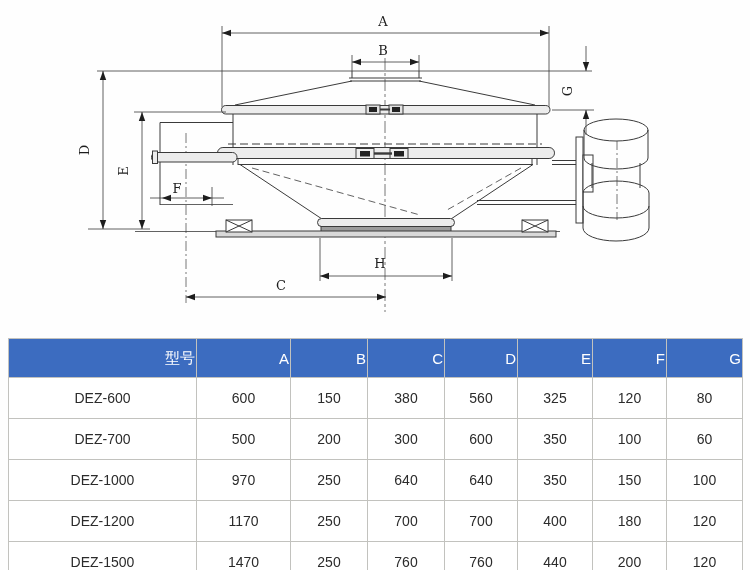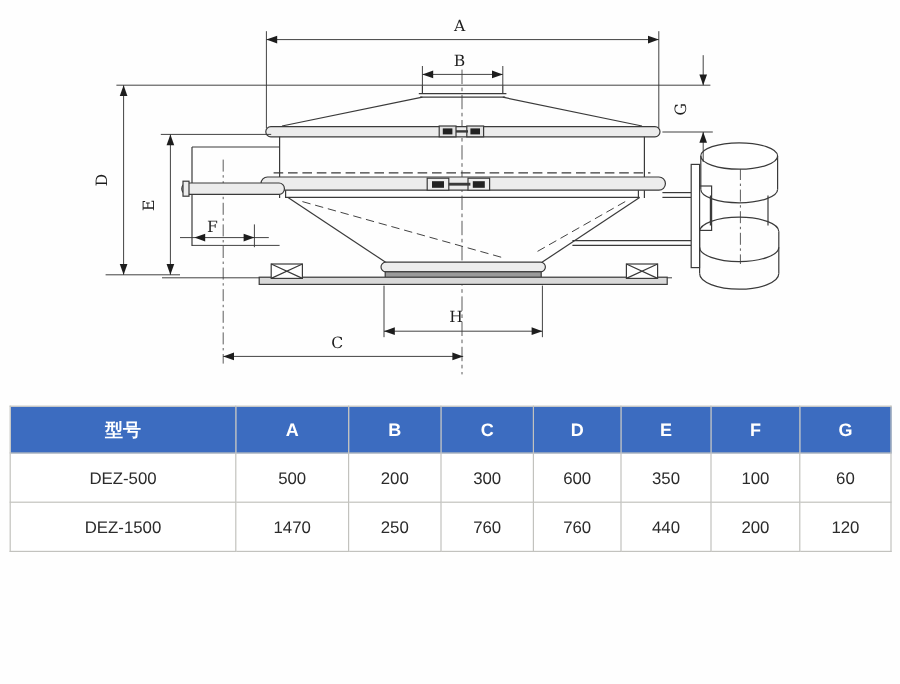--- a/index.html
+++ b/index.html
@@ -3,21 +3,21 @@
 <meta charset="utf-8">
 <style>
   html,body{margin:0;padding:0;background:#ffffff;}
   #stage{position:relative;width:750px;height:570px;background:#fefefe;overflow:hidden;
          font-family:"Liberation Sans",sans-serif;}
   #drawing{position:absolute;left:0;top:0;}
   .dimtext{font-family:"DejaVu Serif",serif;font-size:13px;fill:#1d1d1d;}
   #specwrap{position:absolute;left:8px;top:338px;width:734px;}
   table.spec{border-collapse:collapse;width:734px;table-layout:fixed;
              font-family:"Liberation Sans",sans-serif;}
-  table.spec th{height:36px;font-size:15px;font-weight:bold;text-align:center;
+  table.spec th{height:36px;font-size:15px;font-weight:normal;text-align:right;
                 vertical-align:middle;border:1px solid #c2c2be;}
   table.spec td{height:38px;font-size:14px;color:#2b2b2b;text-align:center;
                 vertical-align:middle;border:1px solid #c2c2be;background:#ffffff;}
 </style>
 </head>
 <body>
 
 <div id="stage">
 
   <svg id="drawing" width="750" height="336" viewBox="0 0 750 336">
@@ -211,28 +211,58 @@
           <th class="hd" style="background: rgb(60, 108, 192); color: rgb(255, 255, 255);">B</th>
           <th class="hd" style="background: rgb(60, 108, 192); color: rgb(255, 255, 255);">C</th>
           <th class="hd" style="background: rgb(60, 108, 192); color: rgb(255, 255, 255);">D</th>
           <th class="hd" style="background: rgb(60, 108, 192); color: rgb(255, 255, 255);">E</th>
           <th class="hd" style="background: rgb(60, 108, 192); color: rgb(255, 255, 255);">F</th>
           <th class="hd" style="background: rgb(60, 108, 192); color: rgb(255, 255, 255);">G</th>
         </tr>
       </thead>
       <tbody>
         <tr>
-          <td>DEZ-500</td>
+          <td>DEZ-600</td>
+          <td>600</td>
+          <td>150</td>
+          <td>380</td>
+          <td>560</td>
+          <td>325</td>
+          <td>120</td>
+          <td>80</td>
+        </tr>
+        <tr>
+          <td>DEZ-700</td>
           <td>500</td>
           <td>200</td>
           <td>300</td>
           <td>600</td>
           <td>350</td>
           <td>100</td>
           <td>60</td>
+        </tr>
+        <tr>
+          <td>DEZ-1000</td>
+          <td>970</td>
+          <td>250</td>
+          <td>640</td>
+          <td>640</td>
+          <td>350</td>
+          <td>150</td>
+          <td>100</td>
+        </tr>
+        <tr>
+          <td>DEZ-1200</td>
+          <td>1170</td>
+          <td>250</td>
+          <td>700</td>
+          <td>700</td>
+          <td>400</td>
+          <td>180</td>
+          <td>120</td>
         </tr>
         <tr>
           <td>DEZ-1500</td>
           <td>1470</td>
           <td>250</td>
           <td>760</td>
           <td>760</td>
           <td>440</td>
           <td>200</td>
           <td>120</td>

